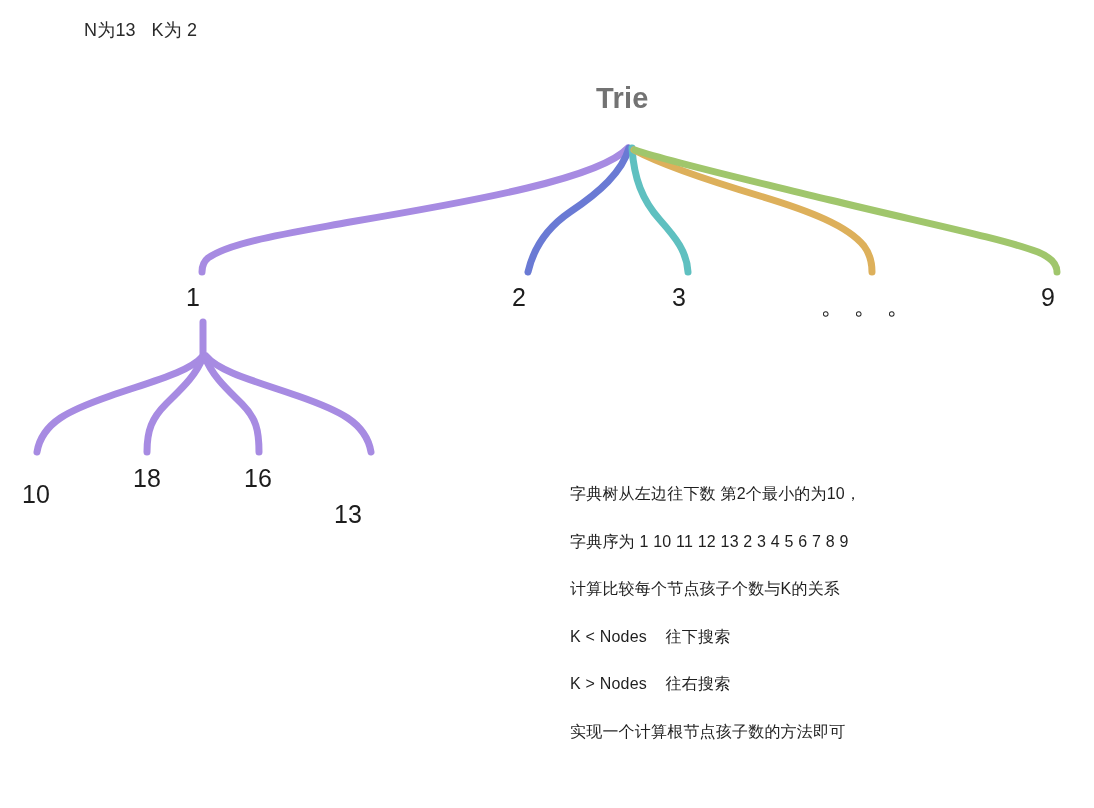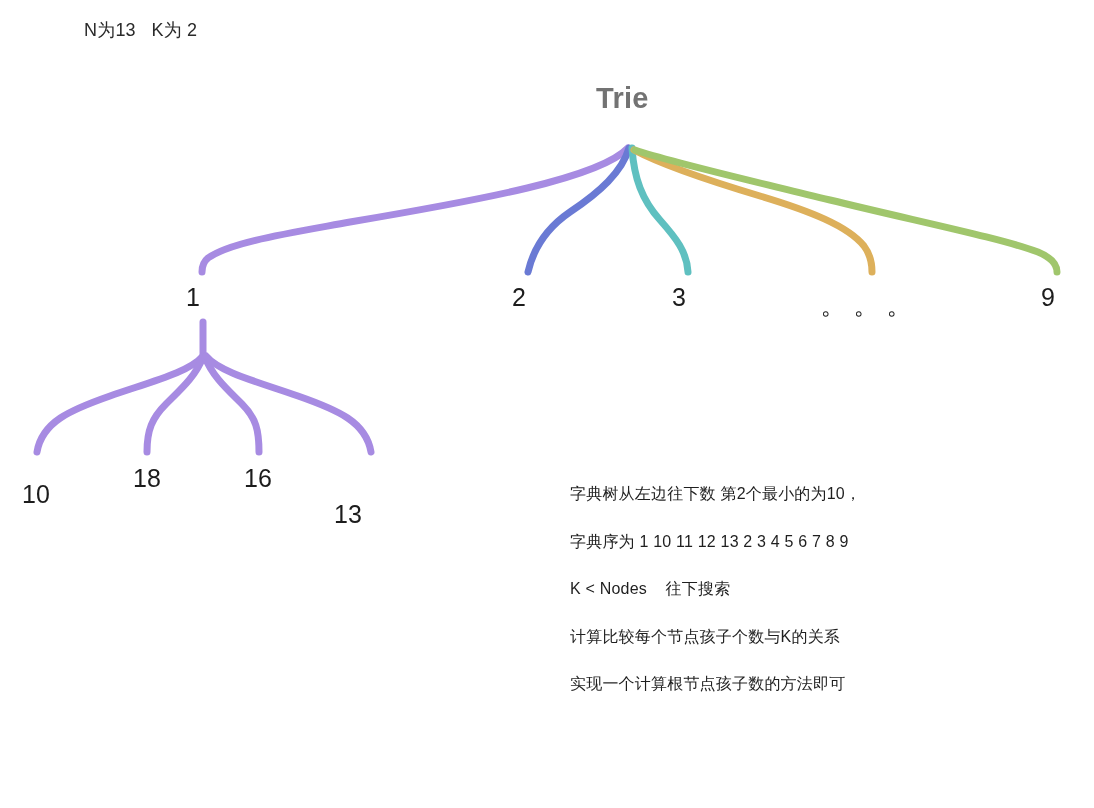--- a/index.html
+++ b/index.html
@@ -107,16 +107,17 @@
 <div class="abs node-label" style="left:1048px; top:297px;">9</div>
 
 <div class="abs node-label" style="left:36px; top:478px;margin-top:16px;">10</div>
 <div class="abs node-label" style="left:147px; top:478px;">18</div>
 <div class="abs node-label" style="left:258px; top:478px;">16</div>
 <div class="abs node-label" style="left:348px; top:478px;margin-top:36px;">13</div>
 
 <div class="abs" id="explanation">
   <div class="exp-line">字典树从左边往下数 第2个最小的为10，</div>
   <div class="exp-line">字典序为 1 10 11 12 13 2 3 4 5 6 7 8 9</div>
+  <div class="exp-line">计算比较每个节点孩子个数与K的关系</div>
   <div class="exp-line">K &lt; Nodes    往下搜索</div>
-  <div class="exp-line">计算比较每个节点孩子个数与K的关系</div>
+  <div class="exp-line">K &gt; Nodes    往右搜索</div>
   <div class="exp-line">实现一个计算根节点孩子数的方法即可</div>
 </div>
 
 </body></html>

